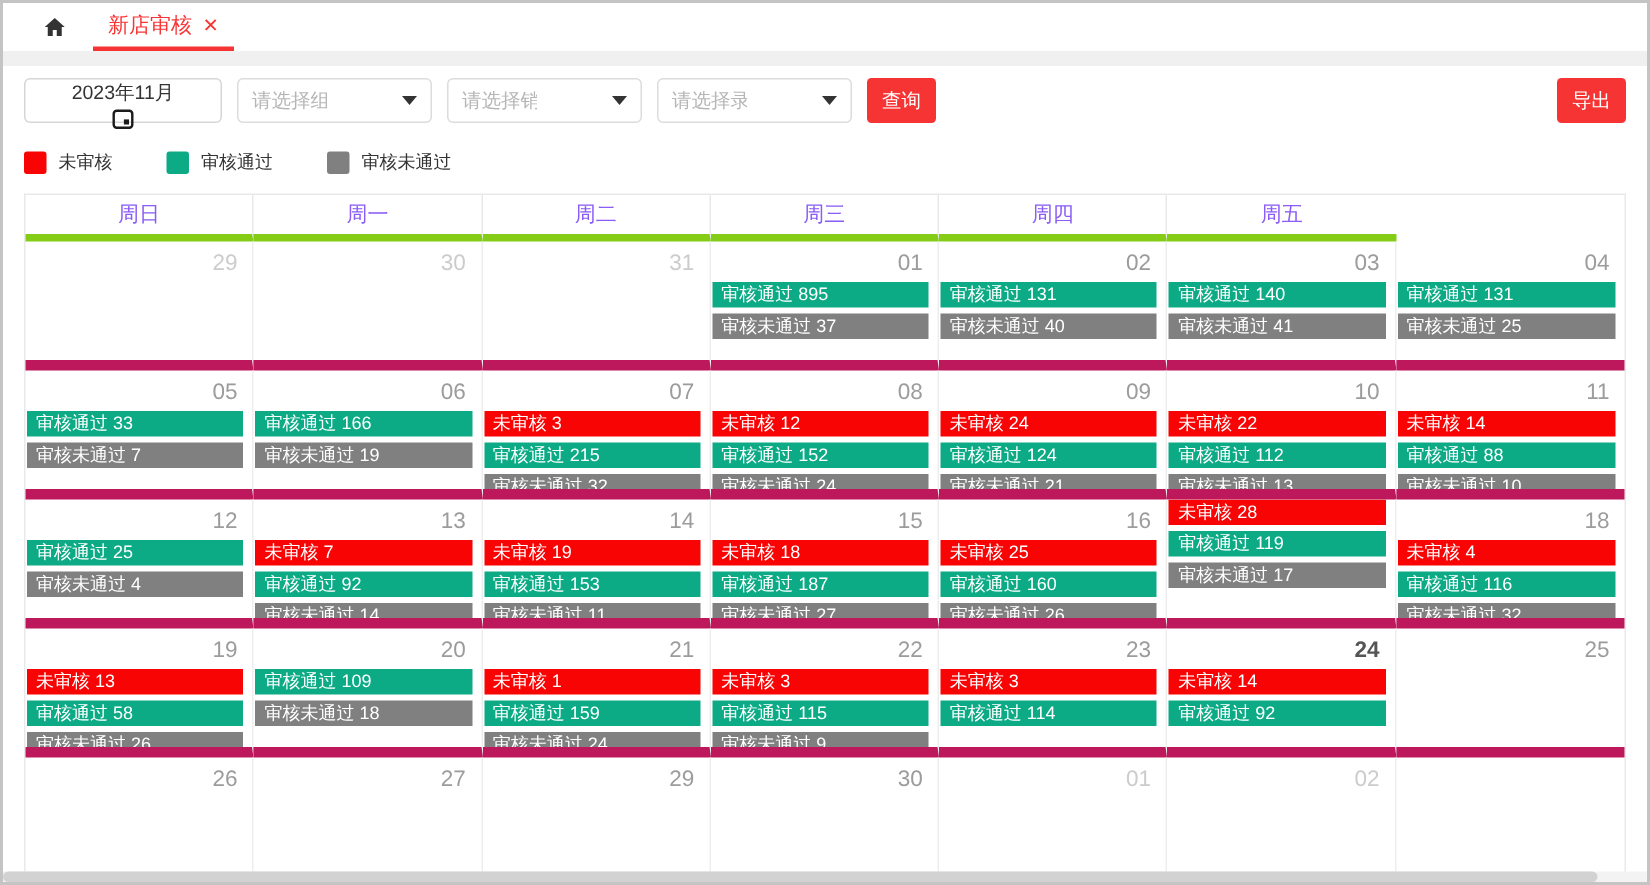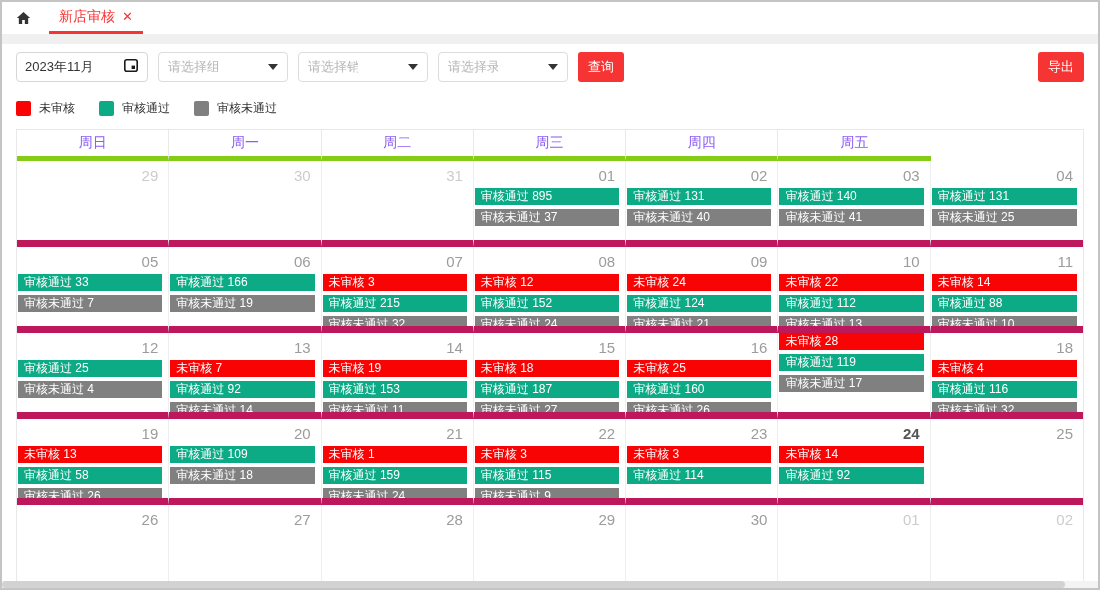--- a/index.html
+++ b/index.html
@@ -3,43 +3,43 @@
 <meta charset="utf-8">
 <style>
   * { margin:0; padding:0; box-sizing:border-box; }
   html,body { width:1100px; height:590px; }
   body { font-family:"Liberation Sans","DejaVu Sans",sans-serif; background:#e8e8e8; }
   .screen {
     position:relative; width:1100px; height:590px; background:#fff;
     border:2px solid #c4c4c4; overflow:hidden;
   }
   
-  .tabbar { height:32px; background:#fff; display:flex; align-items:center; padding-left:11px; }
+  .tabbar { height:32px; background:#fff; display:flex; align-items:center; padding-left:24px; }
   .home-ico { width:20px; height:20px; display:flex; align-items:center; justify-content:center; cursor:pointer; }
   .tab { display:inline-flex; align-items:center; gap:7px; height:32px; margin-left:16px;
          padding:0 10px; color:var(--accent); font-size:14px; cursor:pointer;
          border-bottom:3px solid var(--accent); }
   .tab-close { font-weight:bold; font-size:13px; color:var(--accent); cursor:pointer; }
   .top-strip { height:10px; background:#f0f0f0; }
   
   .content { padding:0 14px; }
   .filter-row { display:flex; align-items:center; gap:10px; margin-top:8px; height:30px; }
   .date-input { width:132px; height:30px; border:1px solid #d6d6d6; border-radius:4px;
-    display:flex; align-items:center; justify-content:space-between; padding:0 8px; cursor:pointer; background:#fff; }
+    display:flex; align-items:center; justify-content:space-between; padding:0 8px; cursor:pointer; background:#fff;flex-direction:column; }
   .date-input .val { font-size:13px; color:#333; }
   .select { width:130px; height:30px; border:1px solid #dcdcdc; border-radius:4px;
     display:flex; align-items:center; justify-content:space-between; padding:0 9px; cursor:pointer; background:#fff;gap:44px; }
   .select .ph { font-size:13px; color:#b6b6b6; white-space:nowrap; overflow:hidden; }
   .caret { width:0; height:0; border-left:5px solid transparent; border-right:5px solid transparent;
     border-top:6px solid #333; flex:0 0 auto; margin-left:6px; }
   .btn { background:var(--accent); color:#fff; font-size:13px; border:none; border-radius:3px;
     padding:6px 10px; cursor:pointer; font-family:inherit; }
   .spacer { flex:1; }
   
-  .legend { display:flex; align-items:center; gap:24px; margin-top:18px; height:16px; }
+  .legend { display:flex; align-items:center; gap:36px; margin-top:18px; height:16px; }
   .legend-item { display:flex; align-items:center; gap:8px; }
   .swatch { width:15px; height:15px; border-radius:2px; }
   .legend-label { font-size:12px; color:#333; }
   
   .calendar { margin-top:13px; border:1px solid #e9e9e9; border-bottom:none; }
   .cal-head { display:grid; grid-template-columns:repeat(7,1fr); }
   .cal-head-cell { height:31px; display:flex; align-items:center; justify-content:center;
     font-size:14px; font-weight:normal; color:#8b5cf6; border-right:1px solid #e9e9e9; border-bottom:5px solid #84cc16; }
   .cal-head-cell:last-child { border-right:none; }
   .cal-body { display:grid; grid-template-columns:repeat(7,1fr); grid-auto-rows:86px; }
@@ -274,23 +274,20 @@
           <div class="cal-cell">
             <span class="date-num">25</span>
           </div>
           <div class="cal-cell">
             <span class="date-num">26</span>
           </div>
           <div class="cal-cell">
             <span class="date-num">27</span>
           </div>
           <div class="cal-cell">
-            <span class="date-num">28</span>
-          </div>
-          <div class="cal-cell">
             <span class="date-num">29</span>
           </div>
           <div class="cal-cell">
             <span class="date-num">30</span>
           </div>
           <div class="cal-cell out">
             <span class="date-num">01</span>
           </div>
           <div class="cal-cell out">
             <span class="date-num">02</span>

